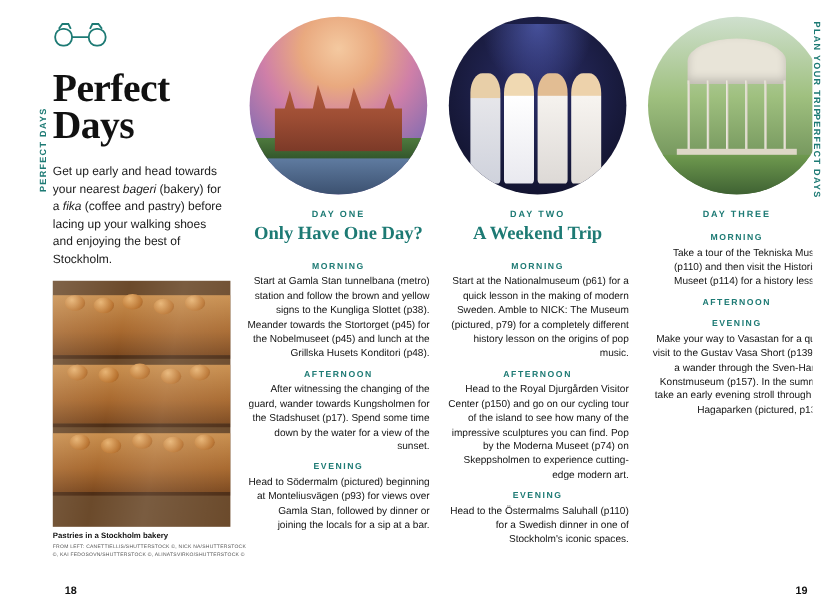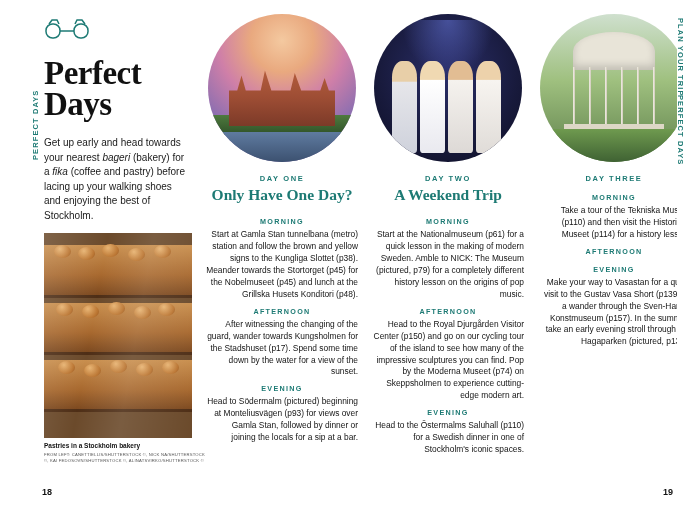--- a/index.html
+++ b/index.html
@@ -144,21 +144,21 @@
   .para b{font-weight:normal;}
 
   
   .pageno{
     position:absolute;
     bottom:8px;
     font-size:9px;
     font-weight:bold;
     color:#111;
   }
-  .pageno.left{left:4px;}
+  .pageno.left{left:16px;}
   .pageno.right{right:4px;}
 
   
   .img-castle{
     background:
       radial-gradient(circle at 50% 18%, #f4c9a0 0%, #e9a97f 22%, #cf7fa8 45%, #8e6fb0 70%, #4a4f86 100%);
   }
   .img-castle .bldg{
     position:absolute;left:14%;top:34%;width:72%;height:42%;
     background:linear-gradient(180deg,#b9603f 0%, #9d4d34 55%, #7c3a28 100%);

